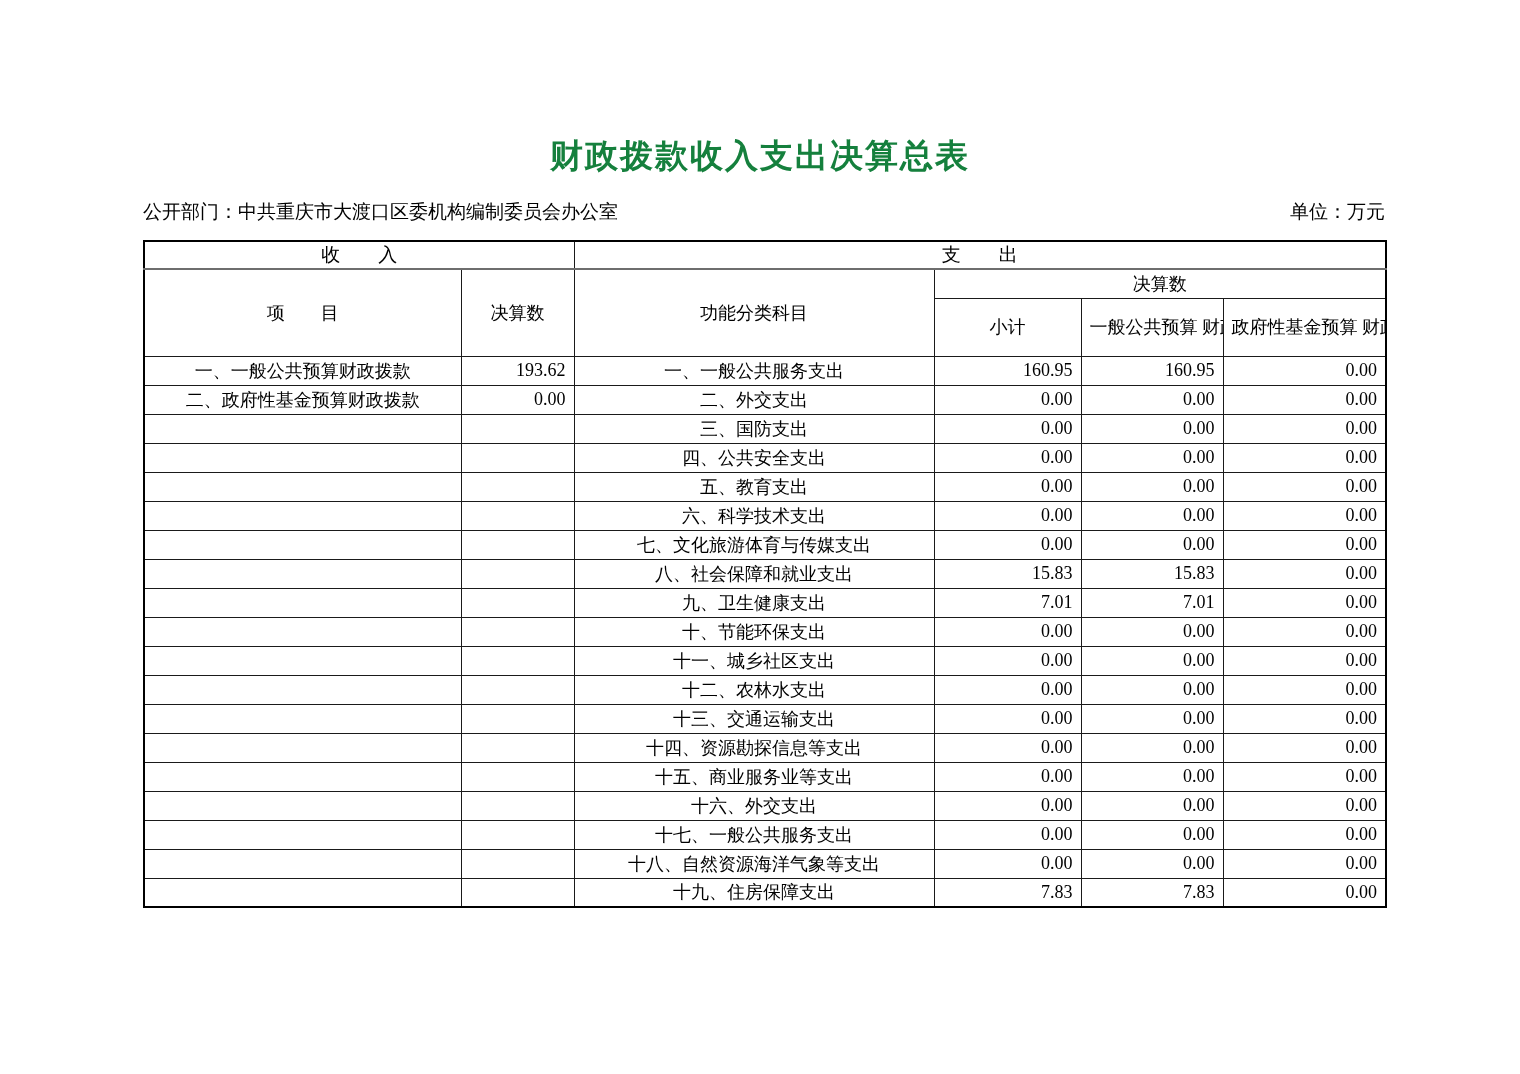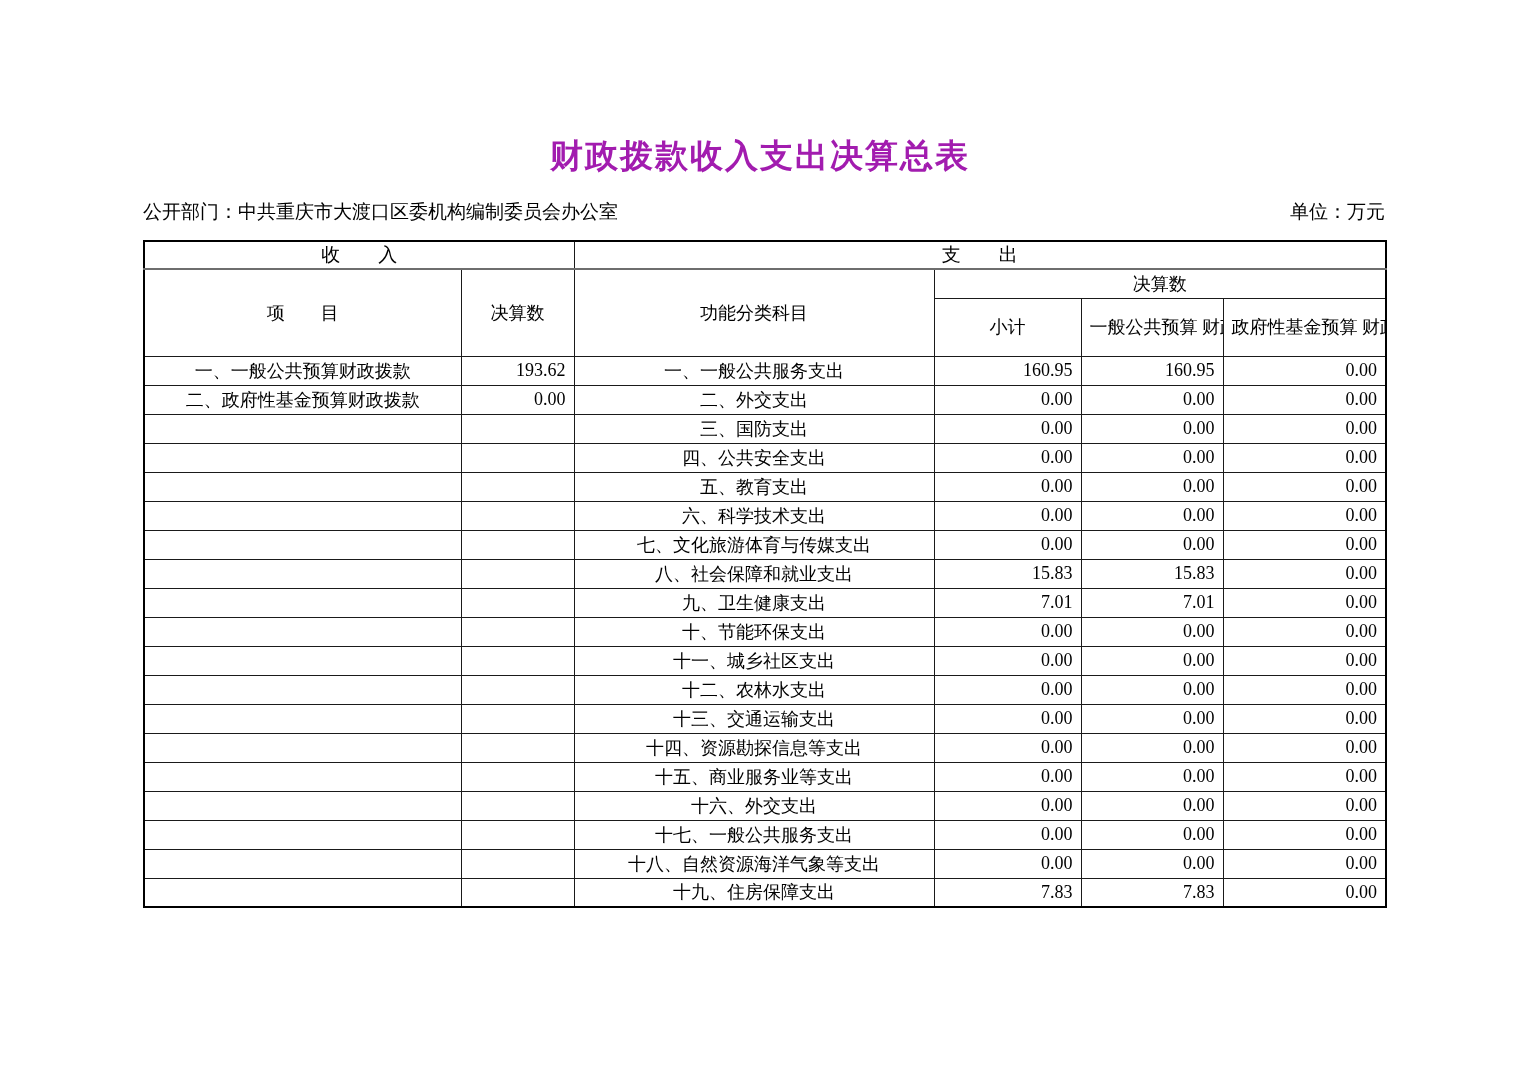--- a/index.html
+++ b/index.html
@@ -21,21 +21,21 @@
   .doc-title {
     position: absolute;
     top: 134px;
     left: 0;
     width: 100%;
     text-align: center;
     font-family: "Liberation Sans", "DejaVu Sans", sans-serif;
     font-weight: bold;
     font-size: 33px;
     letter-spacing: 2px;
-    color: #a21caf;
+    color: #15803d;
   }
   .meta-row {
     position: absolute;
     top: 199px;
     left: 143px;
     width: 1242px;
     display: flex;
     justify-content: space-between;
     align-items: flex-end;
     font-size: 19px;

